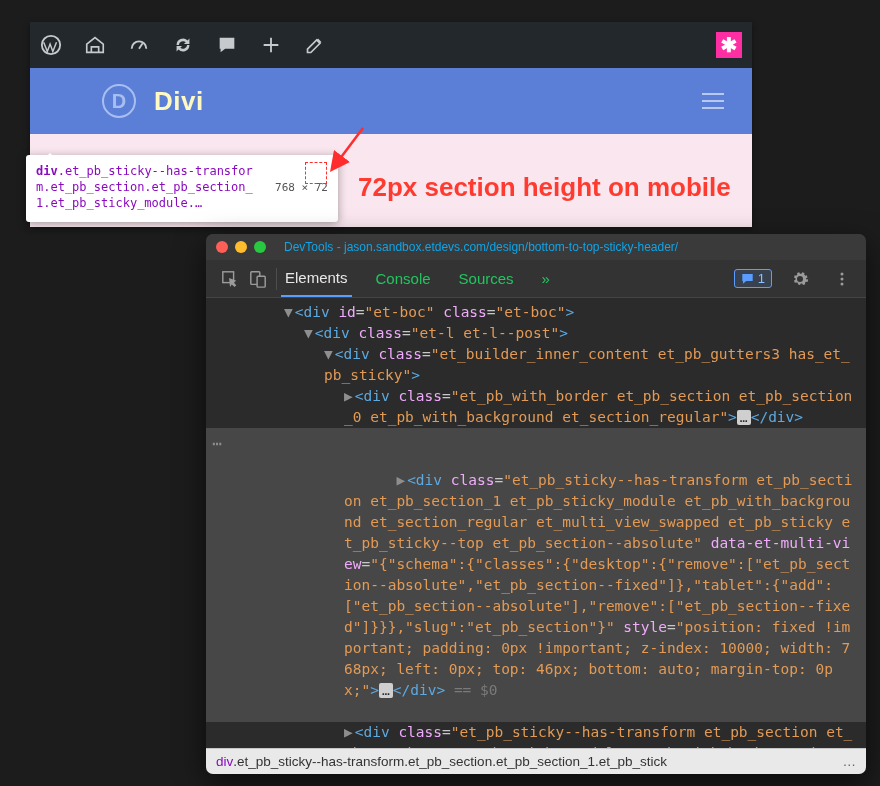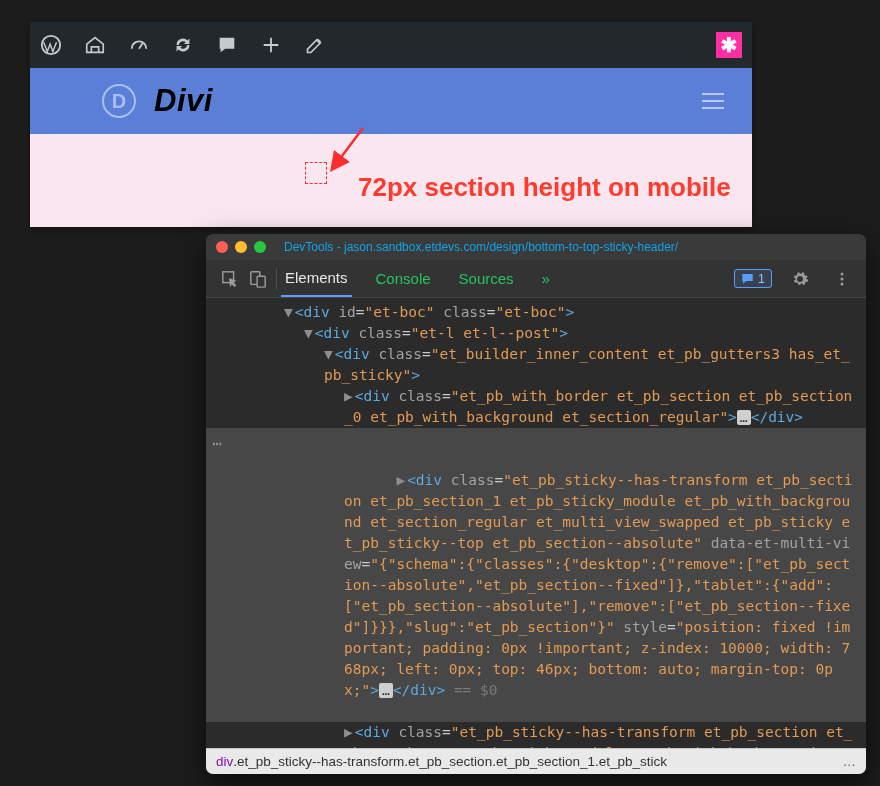--- a/index.html
+++ b/index.html
@@ -41,21 +41,21 @@
     display:flex; align-items:center;
     padding: 0 28px 0 72px;
     gap: 18px;
   }
   .divi-logo {
     width:34px; height:34px;
     border:2px solid #a9bef0; border-radius:50%;
     display:flex; align-items:center; justify-content:center;
     color:#a9bef0; font-weight:700; font-size:20px;
   }
-  .divi-title { color:#000000; font-size:31px; font-weight:600; letter-spacing:.5px;font-style:italic;}
+  .divi-title { color:#fef9c3; font-size:26px; font-weight:600; letter-spacing:.5px;}
   .divi-header .spacer { flex:1; }
   .hamburger { display:flex; flex-direction:column; gap:5px; }
   .hamburger span { width:22px; height:2px; background:#b8c9f0; }
 
   
   .elem-tooltip {
     position:absolute;
     left: -4px; top: 133px;
     width: 312px;
     background:#fff;
@@ -139,21 +139,21 @@
     color:#c8c8c8;
     padding: 4px 0 0 0;
     overflow:hidden;
     line-height:1.45;
   }
   .node{ white-space:pre-wrap; word-break:break-all; padding: 0 10px 0 0;}
   .ind-1{padding-left:78px;} .ind-2{padding-left:98px;} .ind-3{padding-left:118px;}
   .ind-4{padding-left:138px;}
   .caret{ color:#8e8e8e; margin-right:2px; user-select:none;}
   .tag{ color:#5da9e0;}
-  .attr{ color:#a3a3a3;}
+  .attr{ color:#f0abfc;}
   .val{ color:#e29a55;}
   .eqdollar{ color:#7a7a7a;}
   .row-sel{
     background:#474747;
     position:relative;
   }
   .row-sel .dots{
     position:absolute; left:6px; top:4px; color:#8e8e8e; font-size:16px;
   }
   .ellipsis-box{
@@ -223,20 +223,26 @@
     <div class="divi-logo">D</div>
     <div class="divi-title">Divi</div>
     <span class="spacer"></span>
     <div class="hamburger">
       <span></span>
         <span></span>
         <span></span>
     </div>
   </div>
 
+  <div class="elem-tooltip">
+    <div class="selector">
+      <b>div</b><span>.et_pb_sticky--has-transform.et_pb_section.et_pb_section_1.et_pb_sticky_module.…</span>
+    </div>
+    <div class="dims">768 × 72</div>
+  </div>
 
   <div class="dashed-box"></div>
   <svg class="arrow" viewBox="0 0 40 50">
     <defs>
         <marker id="ah" markerWidth="8" markerHeight="8" refX="6" refY="4" orient="auto">
           <path d="M0 0L8 4L0 8z" fill="#ff2d2d"></path>
         </marker>
       </defs>
     <line x1="36" y1="4" x2="6" y2="44" stroke="#ff2d2d" stroke-width="2.5" marker-end="url(#ah)"></line>
   </svg>

